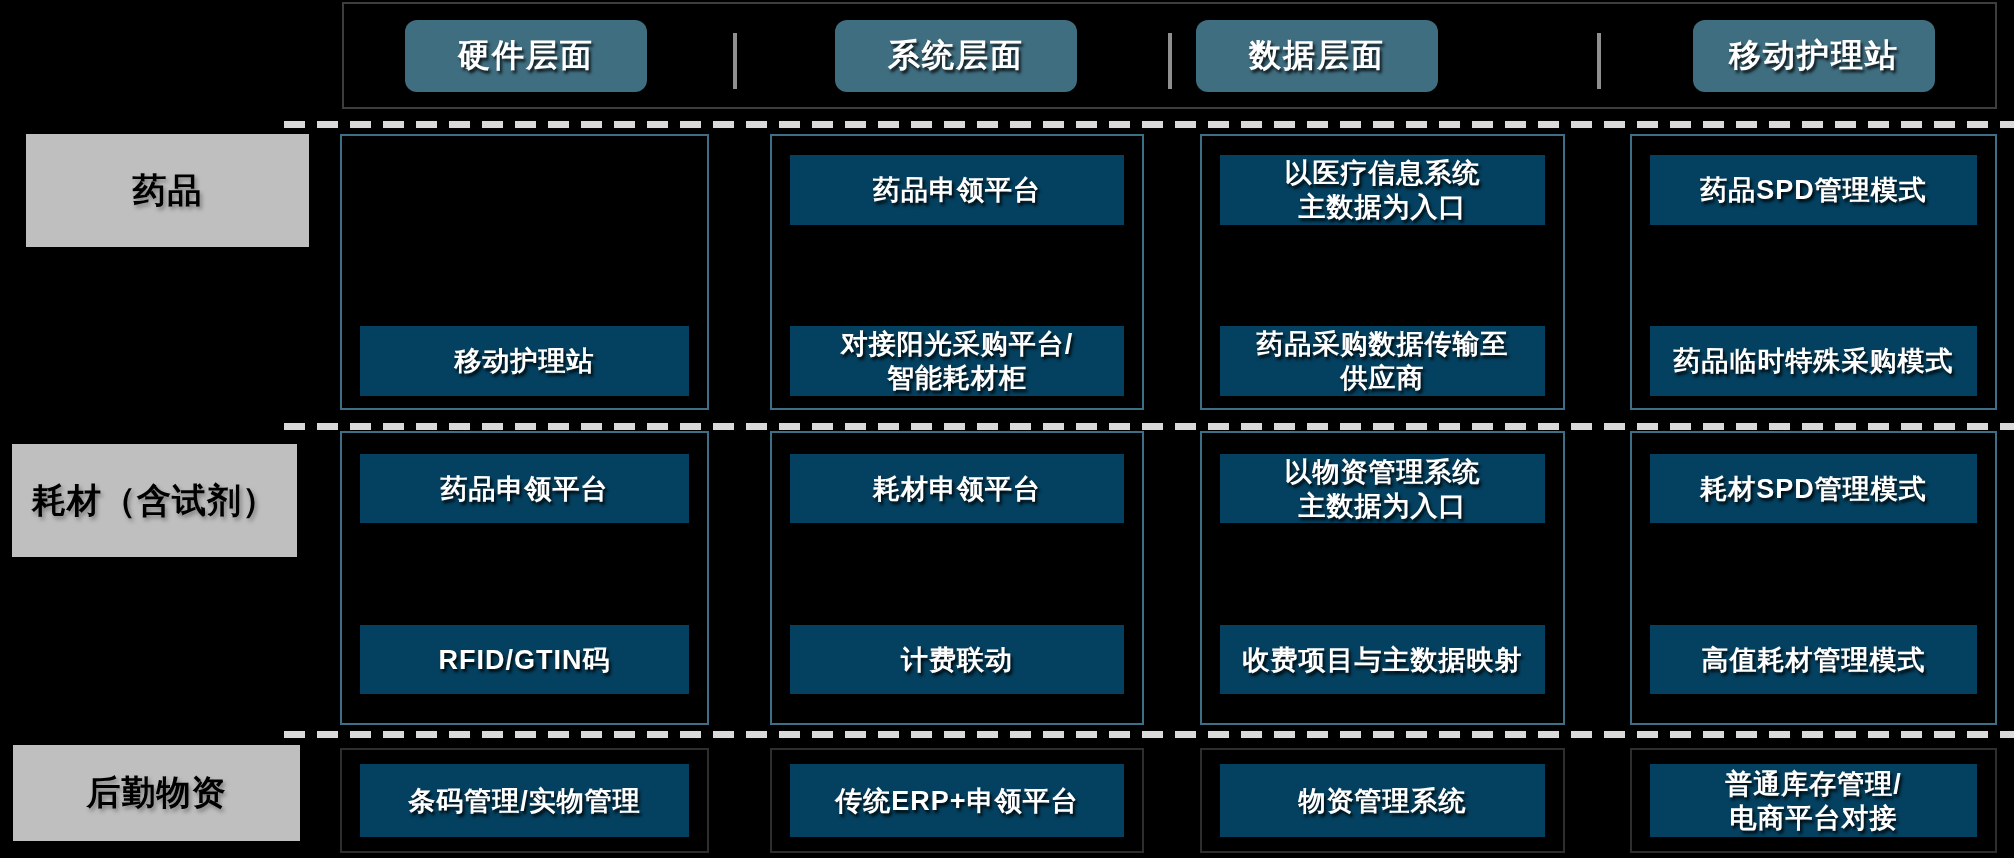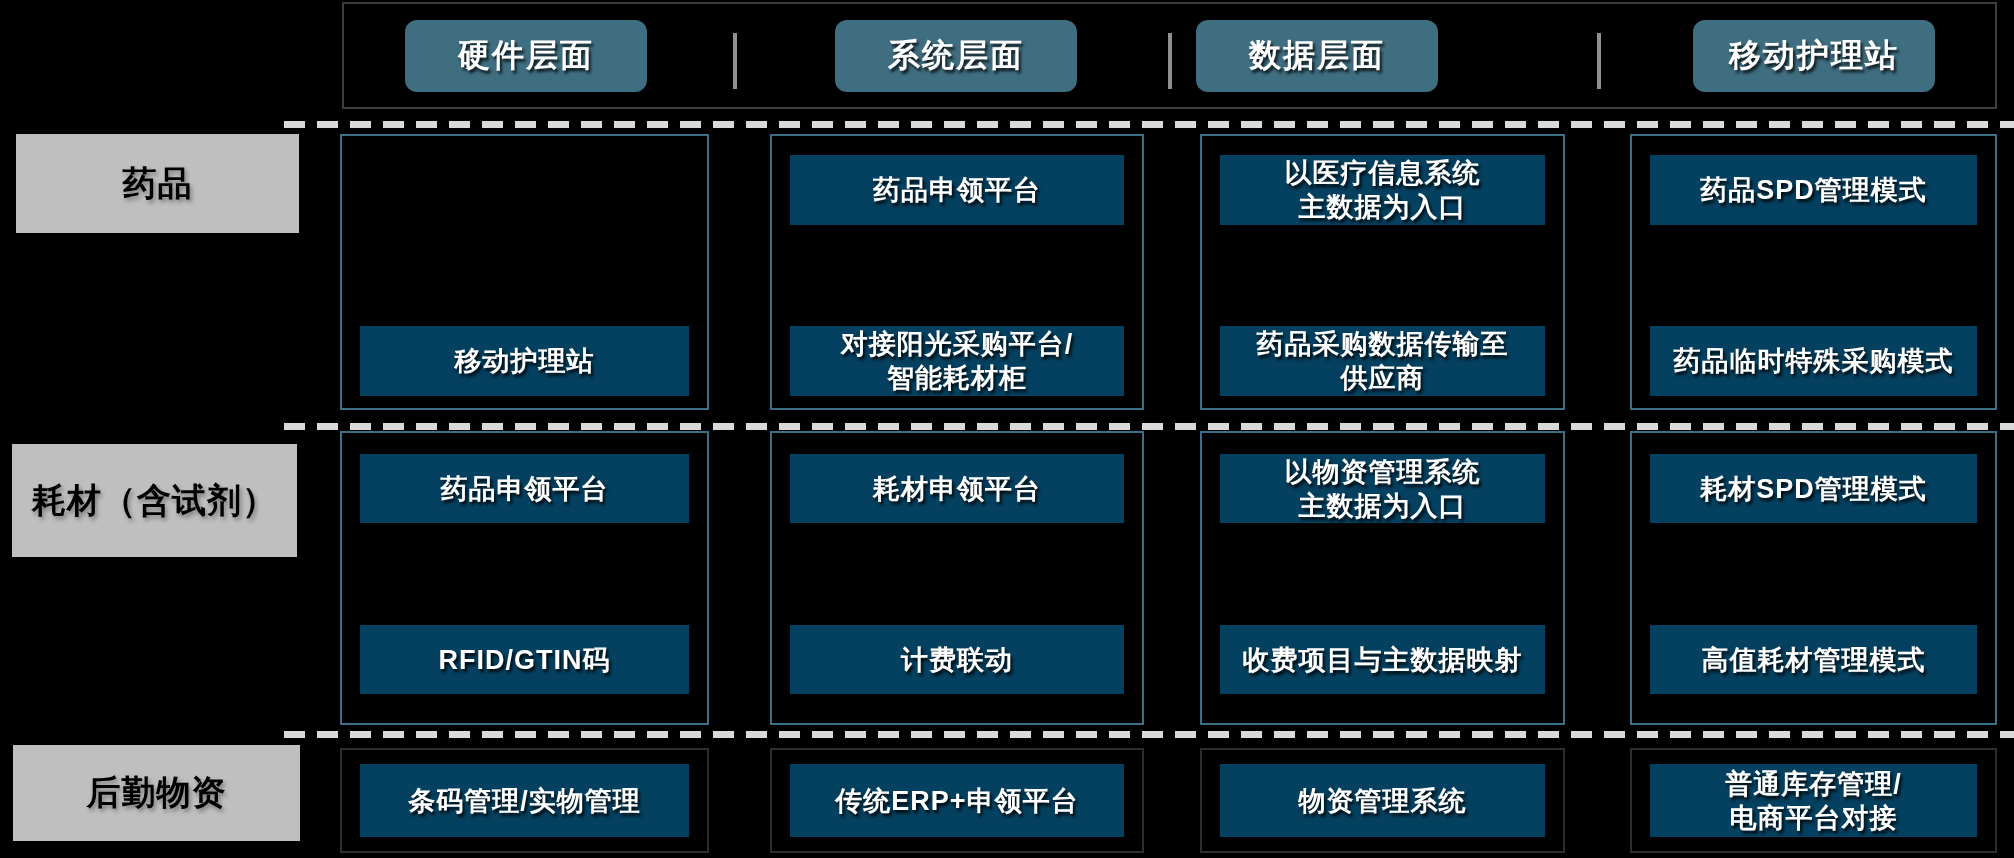--- a/index.html
+++ b/index.html
@@ -18,21 +18,21 @@
   .vsep{position:absolute;top:33px;width:4px;height:56px;background:#8f8f8f;}
   .vs1{left:733px}.vs2{left:1168px}.vs3{left:1597px}
   
   .dash{position:absolute;left:284px;width:1730px;height:7px;
     background:repeating-linear-gradient(90deg,#d9d9d9 0,#d9d9d9 21px,transparent 21px,transparent 33px);}
   .d1{top:121px}.d2{top:423px}.d3{top:731px}
   
   .rlabel{position:absolute;background:#bfbfbf;color:#000;
     display:flex;align-items:center;justify-content:center;
     font-size:34px;letter-spacing:1px;text-shadow:2px 3px 4px rgba(0,0,0,.35);}
-  .rl1{left:16px;top:134px;width:283px;height:99px}
+  .rl1{left:26px;top:134px;width:283px;height:113px}
   .rl2{left:12px;top:444px;width:285px;height:113px}
   .rl3{left:13px;top:745px;width:287px;height:96px}
   
   .group{position:absolute;border:2px solid #3d7086;box-sizing:content-box;}
   .r1{top:134px;height:272px}
   .r2{top:431px;height:290px}
   .r3{top:748px;height:101px;border-color:#2e2e2e}
   .c1{left:340px;width:365px}
   .c2{left:770px;width:370px}
   .c3{left:1200px;width:361px}

